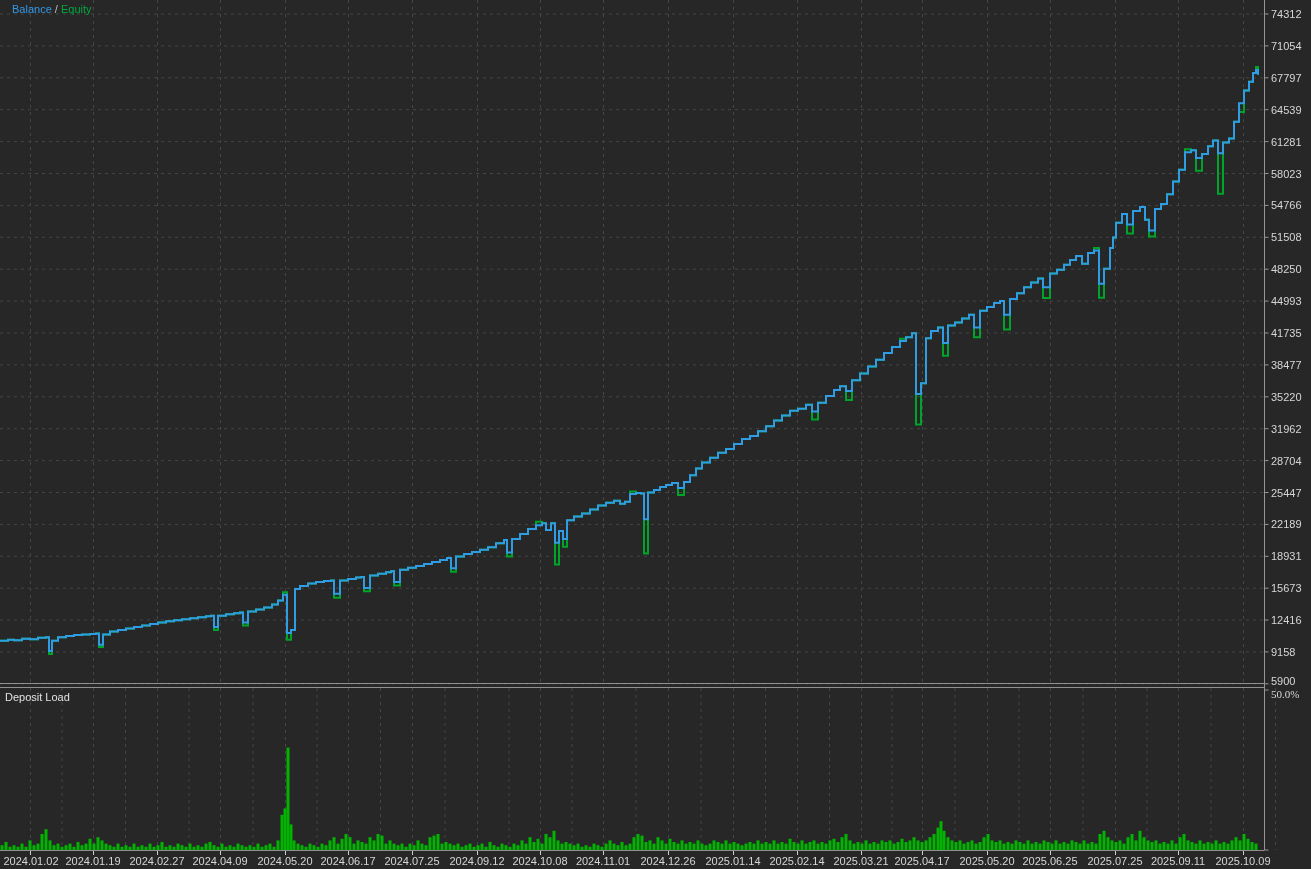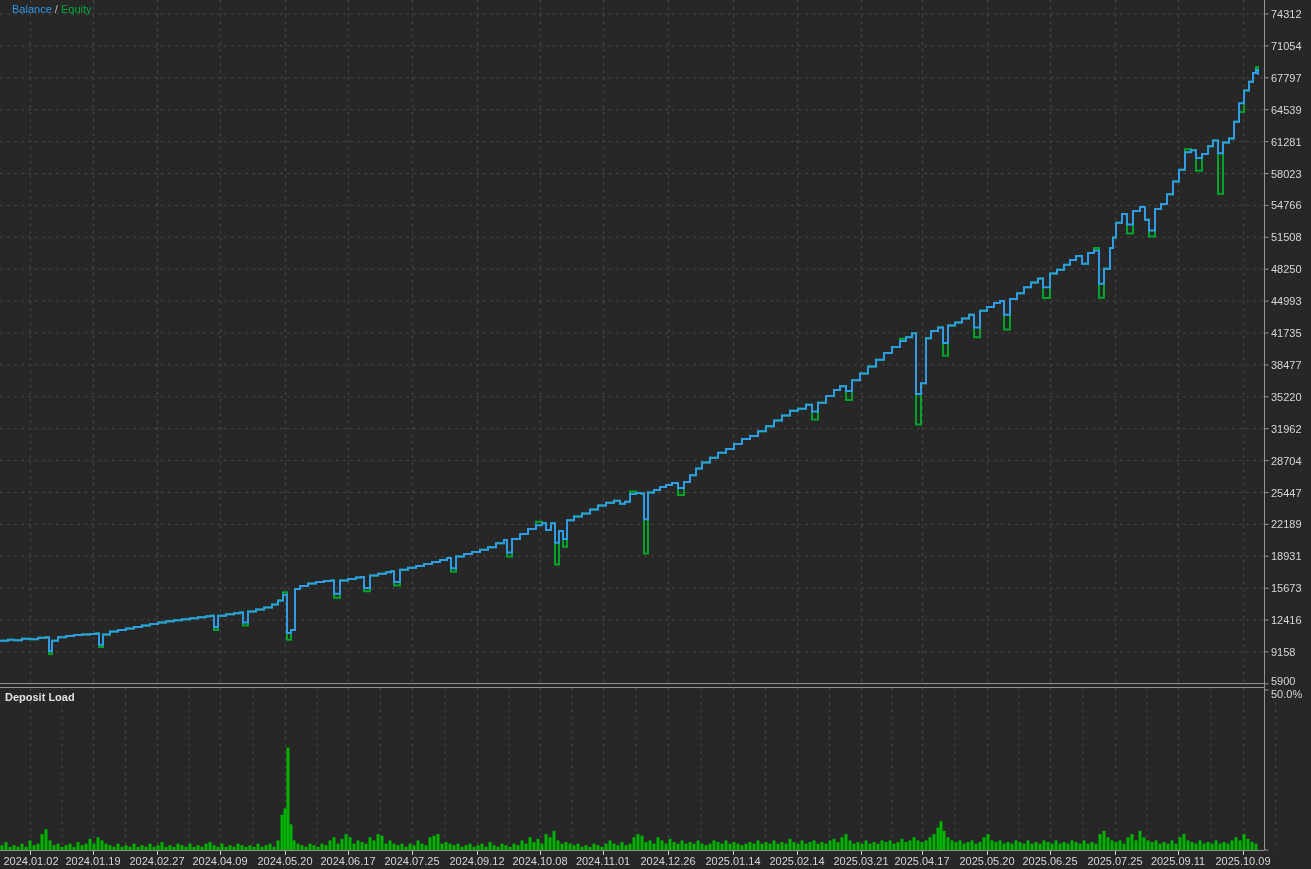--- a/index.html
+++ b/index.html
@@ -3,22 +3,22 @@
 <meta charset="utf-8">
 <style>
   html,body{margin:0;padding:0;background:#272727;}
   .stage{position:relative;width:1311px;height:869px;background:#272727;overflow:hidden;
          font-family:"Liberation Sans",sans-serif;}
   svg{position:absolute;left:0;top:0;display:block;}
   .legend{position:absolute;left:4px;top:3px;font-size:11px;line-height:13px;white-space:pre;}
   .legend .bal{color:#3398e8;padding-left:8px;}
   .legend .sep{color:#bdbdbd;}
   .legend .eq{color:#00a83c;}
-  .dep-title{position:absolute;left:5px;top:691px;font-size:11px;color:#e2e2e2;font-weight:bold;}
-  .pct{position:absolute;left:1271px;font-size:11px;color:#d6d6d6;}
+  .dep-title{position:absolute;left:5px;top:691px;font-size:11px;color:#e2e2e2;}
+  .pct{position:absolute;left:1271px;font-size:11px;color:#d6d6d6;font-family:Liberation Serif, serif;}
   .pct.max{top:688px;}
   .pct.min{top:844px;margin-top:25px;}
 </style>
 </head>
 <body>
 
 <div class="stage">
   <svg id="chart" width="1311" height="869">
       <rect x="0" y="0" width="1311" height="869" fill="#272727"></rect>
       <g stroke="#454545" stroke-width="1" stroke-dasharray="3,4">

